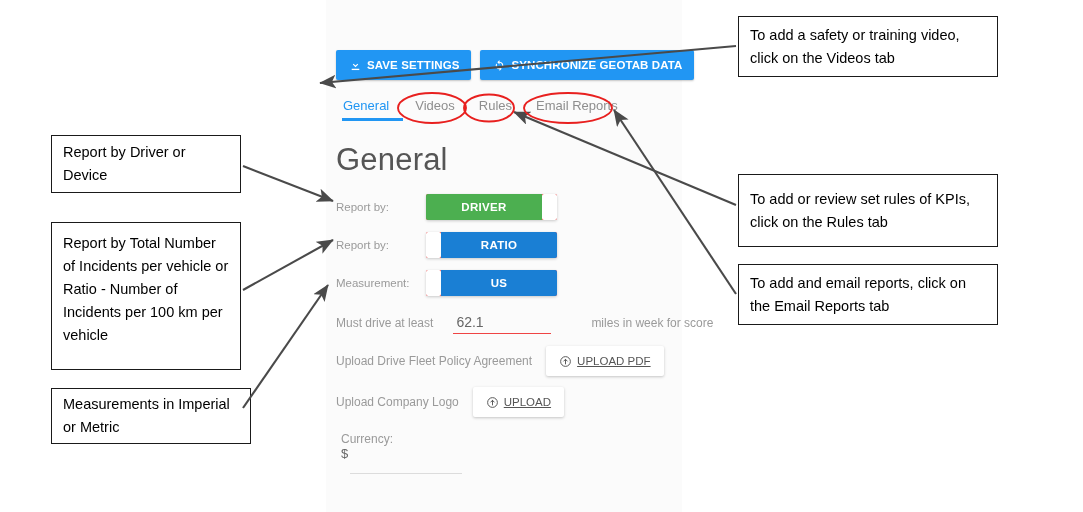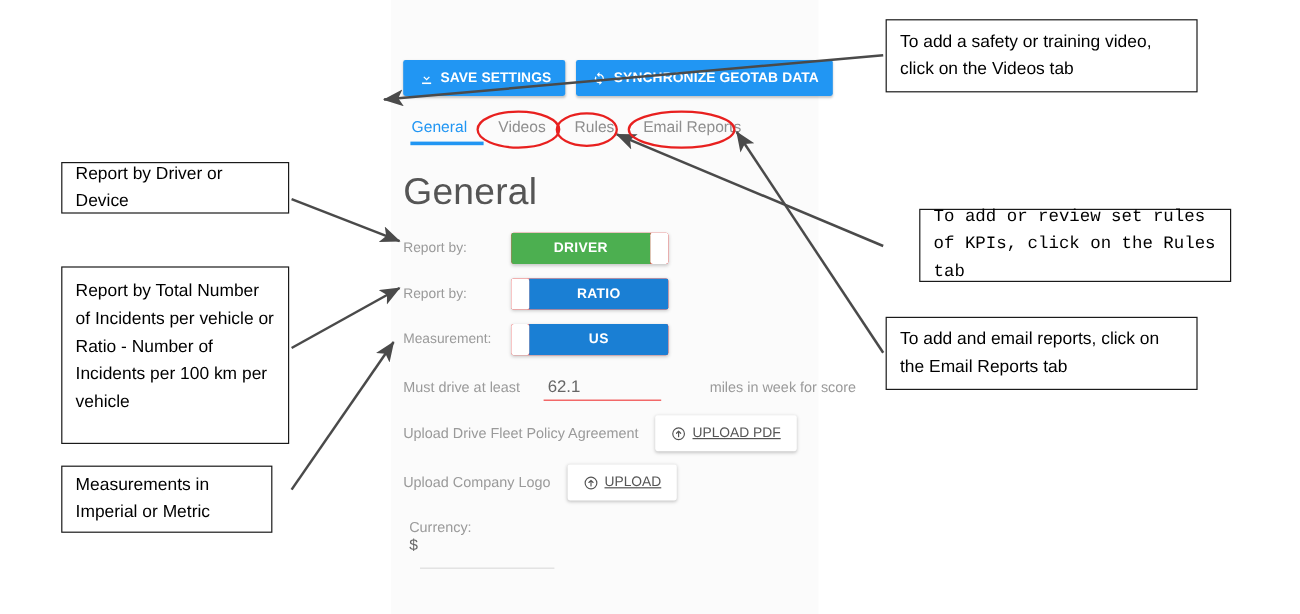--- a/index.html
+++ b/index.html
@@ -305,37 +305,37 @@
 </div>
 
 <div class="form-row" style="left:336px; top:432px; display:block;">
   <div style="display:flex; align-items:baseline;flex-direction:column;">
     <span class="field-label" style="font-size:12px;">Currency:</span>
     <span style="font-size:13px; color:#666666; margin-left:5px;">$</span>
   </div>
   <span class="currency-underline"></span>
 </div>
 
-<div class="callout" style="left:51px; top:135px; width:190px; height:43px;">
+<div class="callout" style="left:51px; top:135px; width:190px; height:58px;">
   <span>Report by Driver or Device</span>
 </div>
 
 <div class="callout" style="left:51px; top:222px; width:190px; height:148px; align-items:flex-start; padding-top:9px;">
   <span>Report by Total Number of Incidents per vehicle or Ratio - Number of Incidents per 100 km per vehicle</span>
 </div>
 
-<div class="callout" style="left:51px; top:388px; width:176px; height:56px;">
+<div class="callout" style="left:51px; top:388px; width:200px; height:56px;">
   <span>Measurements in Imperial or Metric</span>
 </div>
 
 <div class="callout" style="left:738px; top:16px; width:260px; height:61px;">
   <span>To add a safety or training video, click on the Videos tab</span>
 </div>
 
-<div class="callout" style="left:766px; top:174px; width:260px; height:61px;font-family:Liberation Mono, monospace;">
+<div class="callout" style="left:738px; top:174px; width:260px; height:73px;">
   <span>To add or review set rules of KPIs, click on the Rules tab</span>
 </div>
 
 <div class="callout" style="left:738px; top:264px; width:260px; height:61px;">
   <span>To add and email reports, click on the Email Reports tab</span>
 </div>
 
 <svg id="annotations">
   <defs>
     <marker id="ah" markerWidth="9" markerHeight="9" refX="7.6" refY="3.3" orient="auto" markerUnits="strokeWidth">

